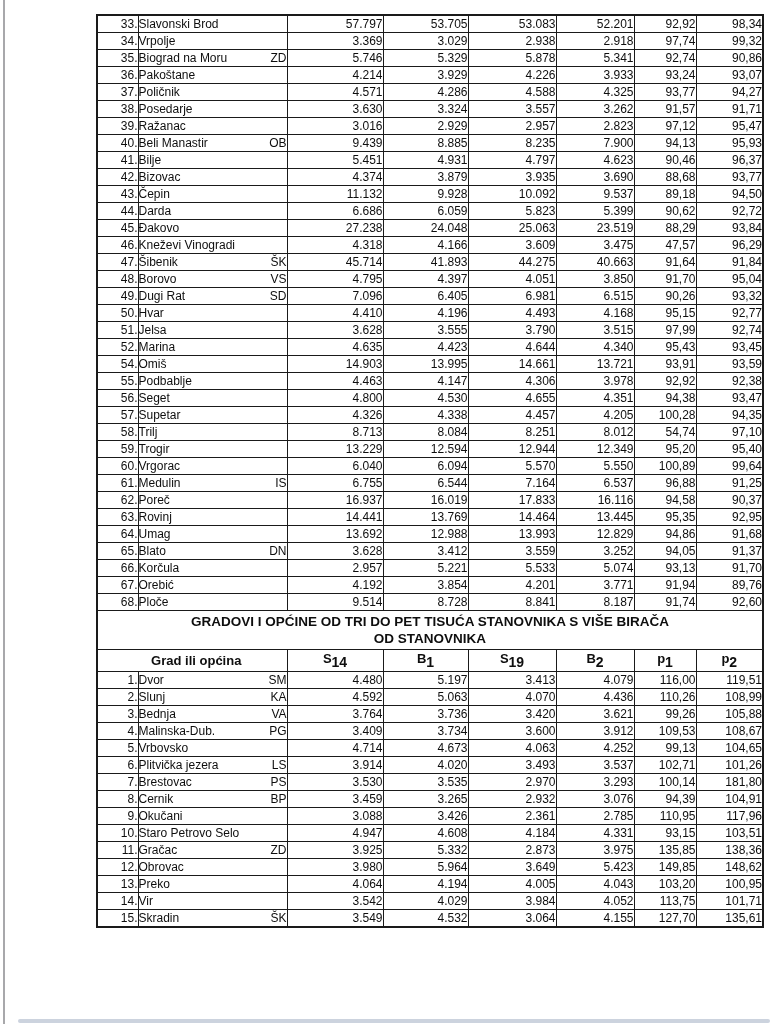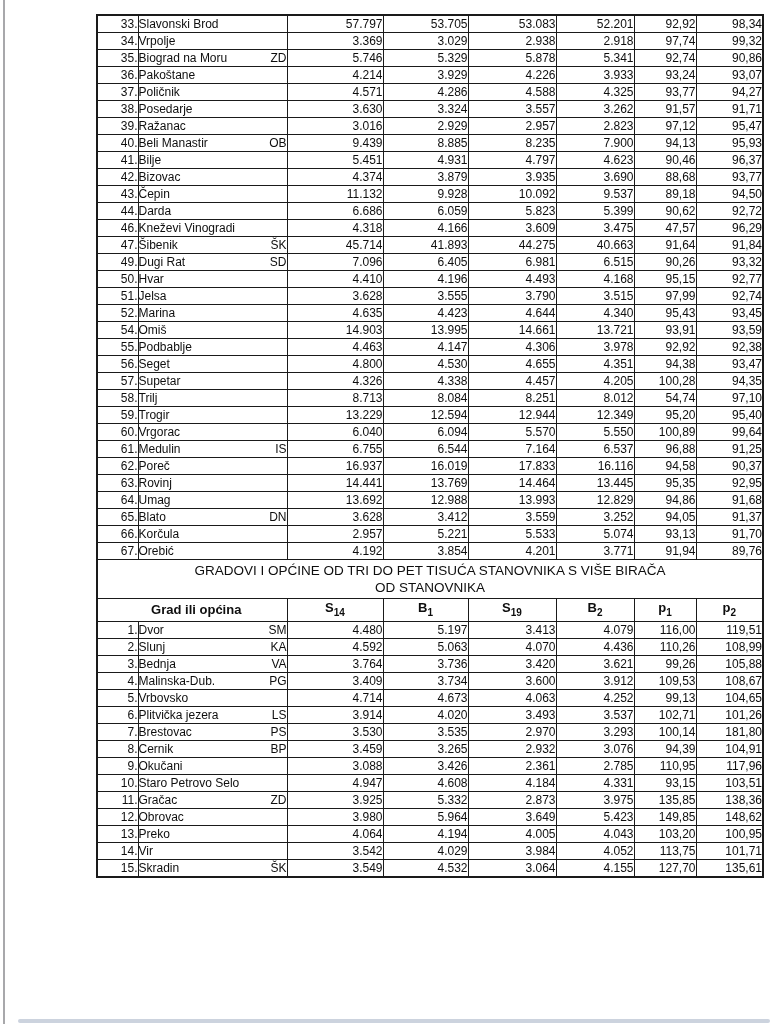--- a/index.html
+++ b/index.html
@@ -28,27 +28,27 @@
     font-size:12px; line-height:16px; height:16px;
     padding:0; margin:0; white-space:nowrap; overflow:hidden;
     font-weight:400; color:#0e0e0e;
   }
   .c-num { text-align:right; padding-left:5px; }
   .c-name { text-align:left; padding-left:7px; padding-right:6px; }
   .c-name .code { float:right; }
   .c-val { text-align:right; padding-right:9px; }
   .c-pct { text-align:right; padding-right:7px; }
   td.title-cell {
-    text-align:center; font-weight:400; font-size:13.5px;
+    text-align:center; font-weight:700; font-size:13.5px;
     line-height:17px; height:auto; padding:2px 4px; white-space:normal;
   }
   tr.header-row th {
     font-weight:700; font-size:13px; text-align:center; height:17px; line-height:17px;
   }
-  tr.header-row th sub { font-size:10px; font-weight:700; }
+  tr.header-row th sub { font-size:14px; font-weight:700; }
   th.h-name { text-align:center; padding-left:8px; }
 </style>
 </head>
 <body>
 
 <div class="page-edge-line"></div>
 
 <table class="doc-table">
   <colgroup>
     <col style="width:41px">
@@ -211,20 +211,33 @@
       <span class="nm">Darda</span>
     </td>
     <td class="c-val">6.686</td>
     <td class="c-val">6.059</td>
     <td class="c-val">5.823</td>
     <td class="c-val">5.399</td>
     <td class="c-pct">90,62</td>
     <td class="c-pct">92,72</td>
   </tr>
       <tr>
+    <td class="c-num">45.</td>
+    <td class="c-name">
+      <span class="code"></span>
+      <span class="nm">Đakovo</span>
+    </td>
+    <td class="c-val">27.238</td>
+    <td class="c-val">24.048</td>
+    <td class="c-val">25.063</td>
+    <td class="c-val">23.519</td>
+    <td class="c-pct">88,29</td>
+    <td class="c-pct">93,84</td>
+  </tr>
+      <tr>
     <td class="c-num">46.</td>
     <td class="c-name">
       <span class="code"></span>
       <span class="nm">Kneževi Vinogradi</span>
     </td>
     <td class="c-val">4.318</td>
     <td class="c-val">4.166</td>
     <td class="c-val">3.609</td>
     <td class="c-val">3.475</td>
     <td class="c-pct">47,57</td>
@@ -237,20 +250,33 @@
       <span class="nm">Šibenik</span>
     </td>
     <td class="c-val">45.714</td>
     <td class="c-val">41.893</td>
     <td class="c-val">44.275</td>
     <td class="c-val">40.663</td>
     <td class="c-pct">91,64</td>
     <td class="c-pct">91,84</td>
   </tr>
       <tr>
+    <td class="c-num">48.</td>
+    <td class="c-name">
+      <span class="code">VS</span>
+      <span class="nm">Borovo</span>
+    </td>
+    <td class="c-val">4.795</td>
+    <td class="c-val">4.397</td>
+    <td class="c-val">4.051</td>
+    <td class="c-val">3.850</td>
+    <td class="c-pct">91,70</td>
+    <td class="c-pct">95,04</td>
+  </tr>
+      <tr>
     <td class="c-num">49.</td>
     <td class="c-name">
       <span class="code">SD</span>
       <span class="nm">Dugi Rat</span>
     </td>
     <td class="c-val">7.096</td>
     <td class="c-val">6.405</td>
     <td class="c-val">6.981</td>
     <td class="c-val">6.515</td>
     <td class="c-pct">90,26</td>
@@ -469,20 +495,33 @@
     <td class="c-name">
       <span class="code"></span>
       <span class="nm">Orebić</span>
     </td>
     <td class="c-val">4.192</td>
     <td class="c-val">3.854</td>
     <td class="c-val">4.201</td>
     <td class="c-val">3.771</td>
     <td class="c-pct">91,94</td>
     <td class="c-pct">89,76</td>
+  </tr>
+      <tr>
+    <td class="c-num">68.</td>
+    <td class="c-name">
+      <span class="code"></span>
+      <span class="nm">Ploče</span>
+    </td>
+    <td class="c-val">9.514</td>
+    <td class="c-val">8.728</td>
+    <td class="c-val">8.841</td>
+    <td class="c-val">8.187</td>
+    <td class="c-pct">91,74</td>
+    <td class="c-pct">92,60</td>
   </tr>
     </tbody>
   <tbody>
     <tr>
       <td colspan="8" class="title-cell">
         <div>GRADOVI I OPĆINE OD TRI DO PET TISUĆA STANOVNIKA S VIŠE BIRAČA</div>
         <div>OD STANOVNIKA</div>
       </td>
     </tr>
     <tr class="header-row">

